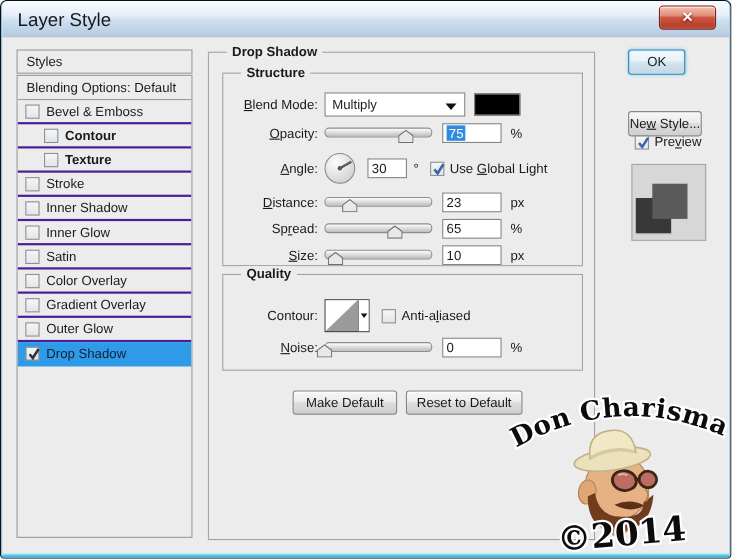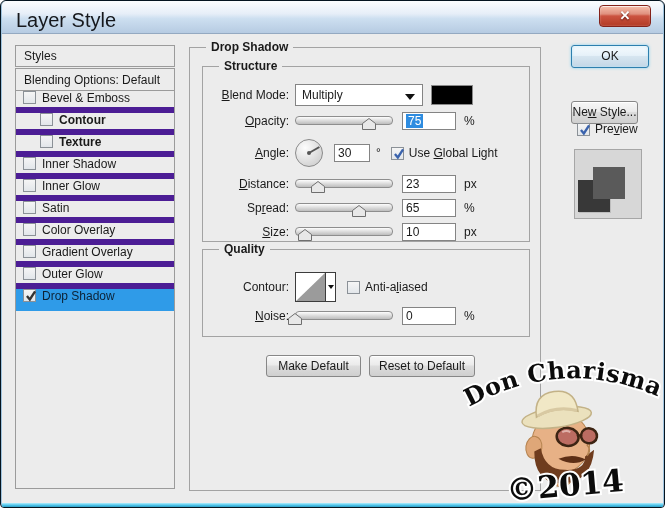--- a/index.html
+++ b/index.html
@@ -6,35 +6,35 @@
   body { font-family:"Liberation Sans", sans-serif; background:#fff; }
   .window{ position:relative; width:665px; height:508px; background:#ececec;
     border:1px solid #04141f; border-radius:6px 6px 4px 4px; overflow:hidden;
     box-shadow: inset 1px 0 0 #9fc3de, inset -1px 0 0 #9fc3de; font-size:12px; color:#1a1a1a;}
   .window::after{content:'';position:absolute;left:1px;right:1px;bottom:0;height:4px;
     background:linear-gradient(180deg,#aeefff,#49c0e6 60%,#2f9ec4);}
   
   .titlebar{position:absolute;left:1px;top:0;right:1px;height:33px;
     background:linear-gradient(180deg,#fbfdfe 0%,#e6eef8 40%,#cddff0 55%,#b6cbe2 100%);
     border-bottom:1px solid #94a9c1; border-radius:5px 5px 0 0;}
-  .title{position:absolute;left:14px;top:8px;font-size:20px;color:#16181c;}
+  .title{position:absolute;left:14px;top:8px;font-size:17px;color:#16181c;}
   .close-btn{position:absolute;right:12px;top:4px;width:52px;height:22px;border-radius:4px;
     border:1px solid #84221a;
     background:linear-gradient(180deg,#f6c0ad 0%,#e0907e 40%,#cc5441 50%,#b23a24 100%);
     box-shadow:inset 0 1px 0 rgba(255,255,255,.7), inset 0 0 2px rgba(255,255,255,.4);
     color:#fff;text-align:center;line-height:20px;font-weight:bold;font-size:13px;
     text-shadow:0 1px 2px rgba(60,0,0,.8);cursor:pointer;}
   
   .sidebar{position:absolute;left:14px;top:44px;width:160px;}
   .styles-header{height:22px;border:1px solid #9b9b9b;background:#ececec;
     padding:3px 0 0 8px;margin-bottom:1px;}
   .styles-list{border:1px solid #9b9b9b;height:421px;background:#ececec;overflow:hidden;}
   .blend-row{height:22px;padding:4px 0 0 8px;border-bottom:1px solid #9b9b9b;cursor:pointer;}
-  .side-row{height:22px;display:flex;align-items:flex-start;padding-left:7px;
-    border-bottom:6px solid #4c1d95;cursor:pointer;}
+  .side-row{height:22px;display:flex;align-items:center;padding-left:7px;
+    border-bottom:2px solid #4c1d95;cursor:pointer;}
   .side-row.indent{padding-left:24px;font-weight:bold;}
   .side-row.selected{background:#2f9be8;border-bottom-color:#2f9be8;color:#0d2235;}
   .side-label{margin-left:6px;}
   
   .cb{width:13px;height:13px;border:1px solid #8b9197;flex:none;position:relative;
     background:linear-gradient(180deg,#f5f5f5,#e2e6ea);cursor:pointer;}
   .cb svg{position:absolute;left:0px;top:-1px;display:none;}
   .cb.checked svg{display:block;}
   .cb svg path{stroke:#3a63ad;}
   .side-cb svg path{stroke:#333;}
@@ -77,21 +77,21 @@
     border-left:3px solid transparent;border-right:3px solid transparent;border-top:4px solid #111;}
   .chk-row{display:flex;align-items:center;gap:5px;}
   
   .btn{position:absolute;height:23px;border:1px solid #878787;border-radius:3px;
     background:linear-gradient(180deg,#f7f7f7 0%,#ebebeb 45%,#dddddd 50%,#cfcfcf 100%);
     text-align:center;line-height:21px;cursor:pointer;color:#1a1a1a;
     box-shadow:inset 0 1px 0 #fff;}
   .btn-ok{border:1px solid #2d7fae;box-shadow:0 0 3px #7fd0f0, inset 0 0 3px #bce4f5, inset 0 1px 0 #fff;
     background:linear-gradient(180deg,#f4fafd 0%,#e6f1f9 45%,#d6e5f0 50%,#c3d6e6 100%);}
   .mini-btn{height:22px;line-height:20px;}
-  .right-ok{left:570px;top:44px;width:78px;}
+  .right-ok{left:570px;top:44px;width:52px;}
   .right-reset{left:570px;top:72px;width:74px;}
   .right-new{left:570px;top:100px;width:67px;}
   .preview-row{position:absolute;left:576px;top:121px;}
   .preview-thumb{position:absolute;left:573px;top:148px;width:68px;height:70px;
     background:#d7d7d7;border:1px solid #a6a6a6;}
   .sq{position:absolute;}
   .sq-shadow{left:3px;top:30px;width:32px;height:32px;background:#383838;
     box-shadow:1px 1px 0 #bdbdbd;}
   .sq-layer{left:18px;top:17px;width:32px;height:32px;background:#5a5a5a;}
   
@@ -118,20 +118,24 @@
           <span class="cb side-cb"></span>
           <span class="side-label">Bevel &amp; Emboss</span>
         </div>
         <div class="side-row indent">
           <span class="cb side-cb"></span>
           <span class="side-label">Contour</span>
         </div>
         <div class="side-row indent">
           <span class="cb side-cb"></span>
           <span class="side-label">Texture</span>
+        </div>
+        <div class="side-row">
+          <span class="cb side-cb"></span>
+          <span class="side-label">Stroke</span>
         </div>
         <div class="side-row">
           <span class="cb side-cb"></span>
           <span class="side-label">Inner Shadow</span>
         </div>
         <div class="side-row">
           <span class="cb side-cb"></span>
           <span class="side-label">Inner Glow</span>
         </div>
         <div class="side-row">

